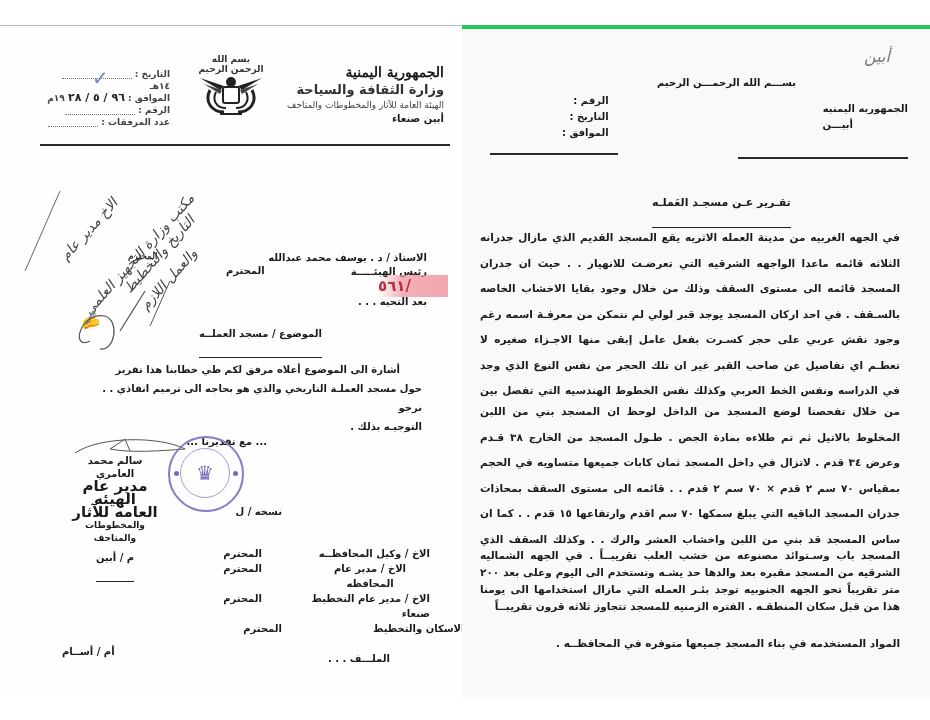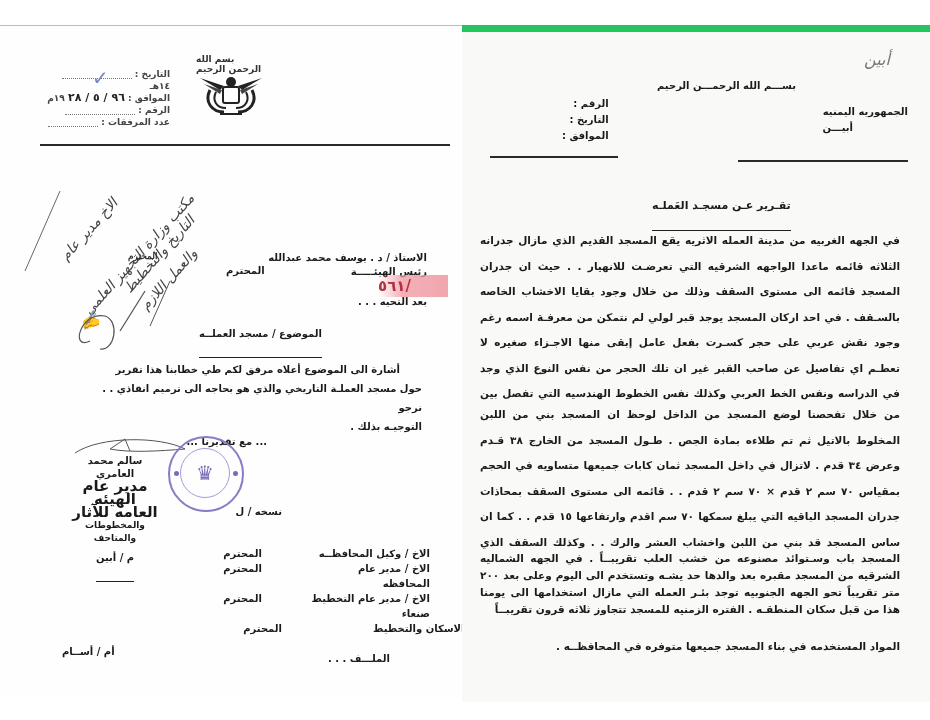--- a/index.html
+++ b/index.html
@@ -1,19 +1,19 @@
 <!DOCTYPE html>
 <html><head>
 <meta charset="utf-8">
 <style>
   html,body{margin:0;padding:0;background:#ffffff;}
   body{width:930px;height:720px;position:relative;overflow:hidden;font-family:"DejaVu Sans",sans-serif;color:#1a1a1a;}
   .page{position:absolute;top:25px;background:#fdfdfc;}
   .page-left{left:0;width:462px;height:670px;border-top:1px solid #bdbdbd;background:#fefefe;}
-  .page-right{left:462px;width:468px;height:670px;border-top:7px solid #22c55e;background:#f9f9f7;}
+  .page-right{left:462px;width:468px;height:670px;border-top:4px solid #22c55e;background:#f9f9f7;}
   .rtl{direction:rtl;text-align:right;}
   .abs{position:absolute;}
   .ar{font-family:"DejaVu Sans",sans-serif;font-weight:bold;}
   .t9{font-size:9px;}
   .t10{font-size:10px;}
   .t11{font-size:11px;}
   .rule{position:absolute;height:2px;background:#2a2a2a;}
   .ul{border-bottom:1.5px solid #222;padding-bottom:18px;}
   .hand{position:absolute;font-family:"DejaVu Serif",serif;font-style:italic;color:#444;font-size:14px;white-space:nowrap;}
   .stamp{position:absolute;left:168px;top:410px;width:72px;height:72px;border:2px solid #8a7bc4;border-radius:50%;}
@@ -45,37 +45,43 @@
       <span class="dotline"></span>
     </div>
     <div>
       <span>عدد المرفقات :</span>
       <span class="dotline" style="width:50px"></span>
     </div>
   </div>
 
   <div class="abs" style="left:92px;top:40px;color:#7a86c9;font-size:20px;font-style:italic;">✓</div>
 
-  <div class="abs ar t9" style="left:196px;top:28px;width:70px;color:#333;">بسم الله الرحمن الرحيم</div>
+  <div class="abs ar t9" style="left:196px;top:28px;width:70px;text-align:center;color:#333;">بسم الله الرحمن الرحيم</div>
   <div class="abs" style="left:198px;top:42px;width:66px;height:50px;">
     <svg width="66" height="50" viewBox="0 0 66 50">
       <path d="M2 10 L26 18 L22 22 Z" fill="#222"></path>
       <path d="M64 10 L40 18 L44 22 Z" fill="#222"></path>
       <path d="M6 16 L24 22 L22 26 Z" fill="#444"></path>
       <path d="M60 16 L42 22 L44 26 Z" fill="#444"></path>
       <circle cx="33" cy="14" r="5" fill="#222"></circle>
       <rect x="25" y="19" width="16" height="16" rx="2" fill="#fff" stroke="#222" stroke-width="2"></rect>
       <path d="M12 22 C6 34 14 44 26 44" stroke="#222" stroke-width="3" fill="none"></path>
       <path d="M54 22 C60 34 52 44 40 44" stroke="#222" stroke-width="3" fill="none"></path>
       <path d="M18 24 C14 32 18 40 28 40" stroke="#222" stroke-width="2" fill="none"></path>
       <path d="M48 24 C52 32 48 40 38 40" stroke="#222" stroke-width="2" fill="none"></path>
       <path d="M22 46 L44 46" stroke="#222" stroke-width="2"></path>
     </svg>
   </div>
 
+  <div class="abs rtl" style="right:18px;top:38px;width:160px;">
+    <div class="ar" style="font-size:14px;font-family:'DejaVu Serif',serif;">الجمهورية اليمنية</div>
+    <div class="ar" style="font-size:13px;margin-top:2px;color:#333;">وزارة الثقافة والسياحة</div>
+    <div class="ar t9" style="margin-top:3px;color:#444;font-weight:normal;">الهيئة العامة للآثار والمخطوطات والمتاحف</div>
+    <div class="ar t10" style="margin-top:3px;">أبين   صنعاء</div>
+  </div>
 
   <div class="rule" style="left:40px;top:118px;width:410px;"></div>
 
   <div class="abs" style="left:20px;top:125px;width:240px;height:210px;">
     <div class="hand" style="left:30px;top:70px;transform:rotate(-48deg);">الاخ مدير عام</div>
     <div class="hand" style="left:40px;top:95px;transform:rotate(-48deg);">مكتب وزارة التجهيز العلمي</div>
     <div class="hand" style="left:90px;top:95px;transform:rotate(-48deg);">التاريخ والتخطيط</div>
     <div class="hand" style="left:110px;top:120px;transform:rotate(-48deg);">والعمل اللازم</div>
     <div class="hand" style="left:60px;top:160px;transform:rotate(-20deg);font-size:16px;">✍</div>
     <div class="hand" style="left:108px;top:100px;font-size:9px;font-style:normal;font-weight:bold;color:#333;">المحترم</div>
@@ -127,21 +133,21 @@
   </div>
 
   <div class="abs rtl ar t10" style="right:180px;top:480px;">نسخه / ل</div>
 
   <div class="abs ar t10" style="left:150px;top:520px;width:280px;line-height:15px;">
     <div style="display:flex;direction:rtl;">
       <span style="width:120px;">الاخ / وكيل المحافظــه</span>
       <span style="margin-right:48px;">المحترم</span>
     </div>
     <div style="display:flex;direction:rtl;">
-      <span style="width:120px;">الاخ / مدير عام المحافظه</span>
+      <span style="width:120px;text-align:center;">الاخ / مدير عام المحافظه</span>
       <span style="margin-right:48px;">المحترم</span>
     </div>
     <div style="display:flex;direction:rtl;">
       <span style="width:150px;">الاخ / مدير عام التخطيط صنعاء</span>
       <span style="margin-right:18px;">المحترم</span>
     </div>
     <div style="display:flex;direction:rtl;margin-right:-110px;">
       <span style="width:210px;">الاخ / مدير عام الاسكان والتخطيط الحضـــري</span>
       <span style="margin-right:48px;">المحترم</span>
     </div>

